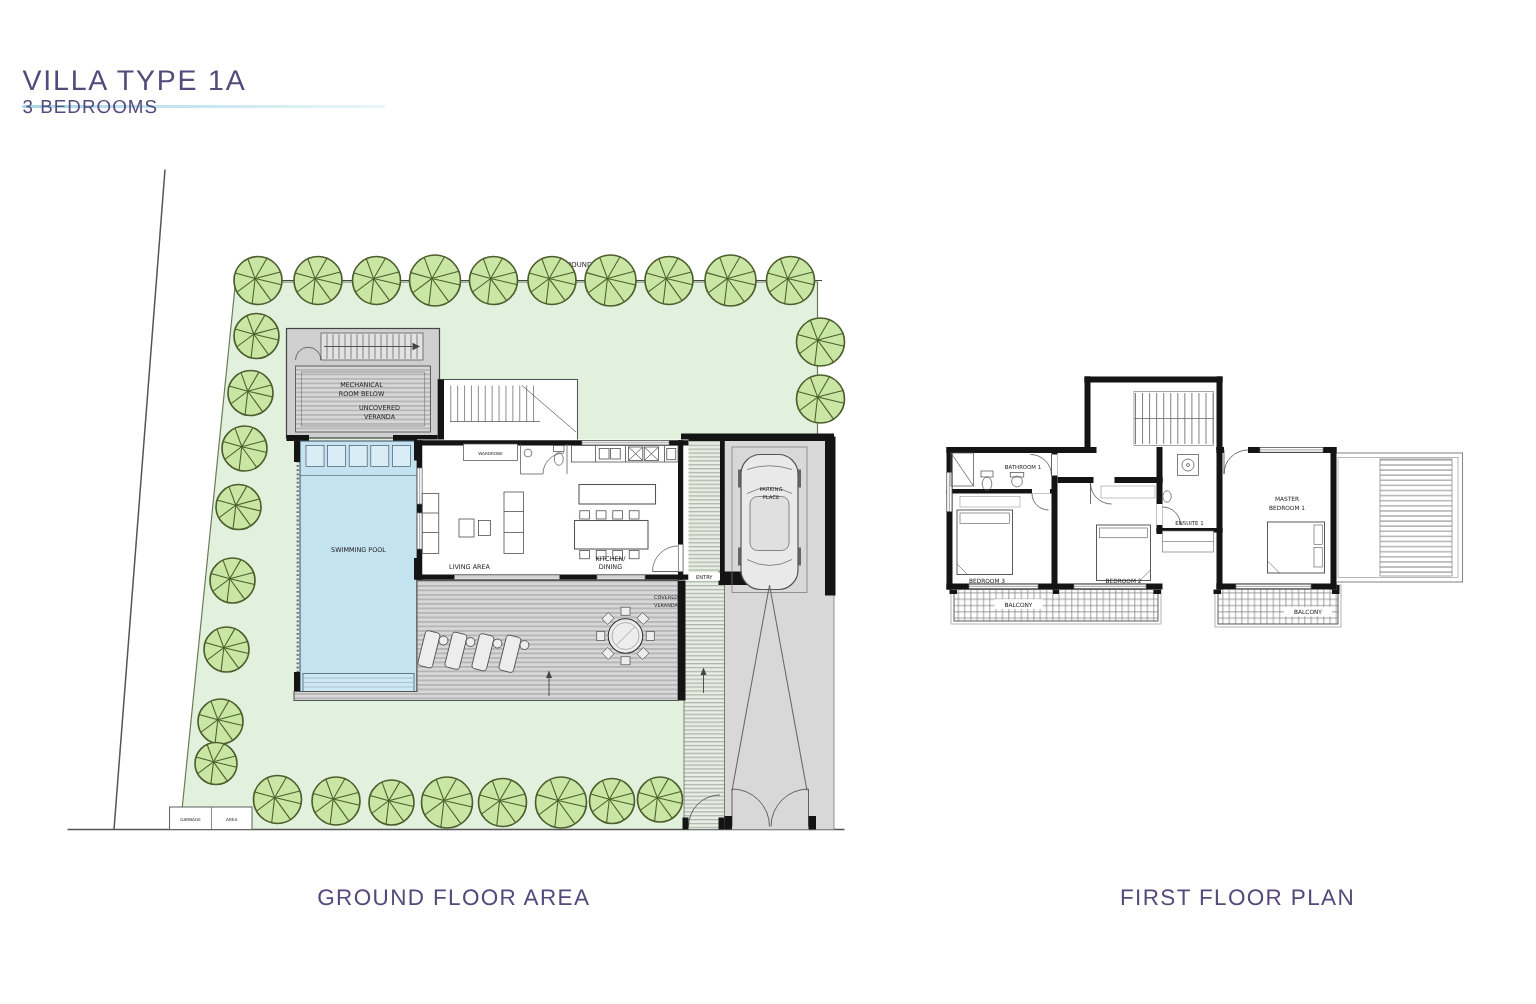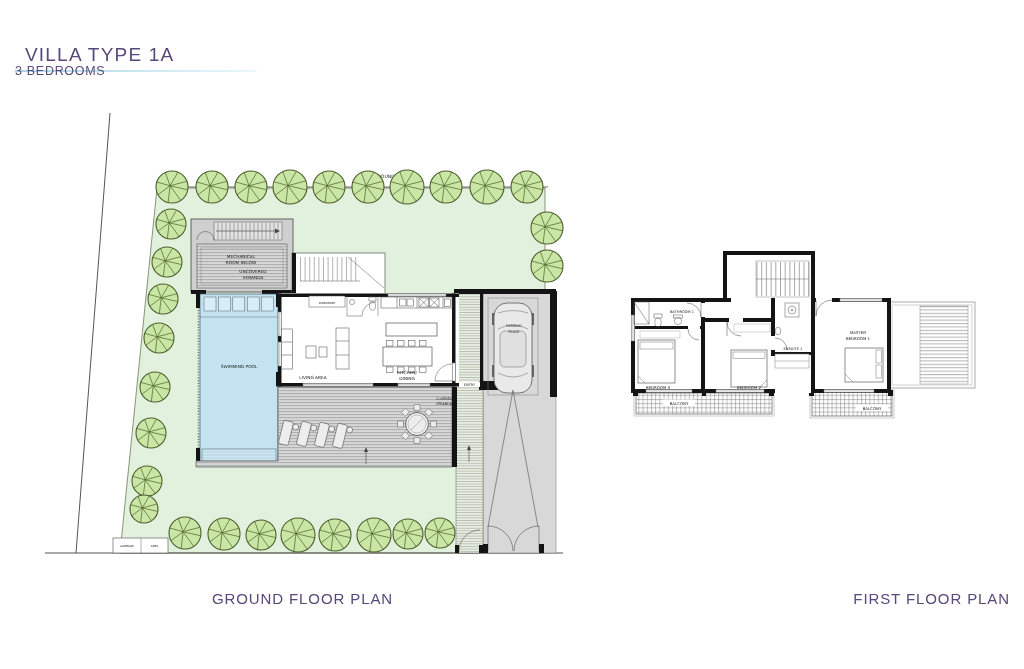--- a/index.html
+++ b/index.html
@@ -1,25 +1,25 @@
 <!DOCTYPE html>
 <html style="--accent: #56497B; --underline: #A8D6E4; --plot_green: #E2F1DD; --tree_fill: #C9E6A4; --tree_stroke: #4C5E2C; --pool_blue: #C3E3F0; --pool_steps: #D8EDF6; --deck_gray: #D7D7D7; --drive_gray: #D8D8D8; --wall_black: #141414;"><head>
 <meta charset="utf-8">
 <style>
   html,body{margin:0;padding:0;}
   body{width:1024px;height:669px;position:relative;background:#fff;overflow:hidden;
        font-family:"Liberation Sans",sans-serif;}
   .abs{position:absolute;}
-  #page-title{left:25px;top:44px;font-size:19px;letter-spacing:1.2px;color:var(--accent);}
+  #page-title{left:15px;top:44px;font-size:19px;letter-spacing:1.2px;color:var(--accent);}
   #title-underline{left:15px;top:70px;width:242px;height:2px;
        background:linear-gradient(to right,var(--underline),#eaf7fb);}
   #page-subtitle{left:15px;top:64px;font-size:12.5px;letter-spacing:.7px;color:var(--accent);}
   .caption{font-size:15px;letter-spacing:.9px;color:var(--accent);text-align:center;}
   #ground-caption{left:40px;top:590px;width:525px;}
-  #first-caption{left:640px;top:590px;width:370px;text-align:right;}
+  #first-caption{left:640px;top:590px;width:370px;}
   svg text{font-family:"DejaVu Sans",sans-serif;fill:#222;text-anchor:middle;}
   svg{display:block;}
 </style>
 </head>
 <body>
 
 <div class="abs" id="page-title">VILLA TYPE 1A</div>
 <div class="abs" id="title-underline"></div>
 <div class="abs" id="page-subtitle">3 BEDROOMS</div>
 
@@ -743,14 +743,14 @@
     <rect x="876" y="365" width="5.5" height="13" stroke-width="0.4"></rect>
     <line x1="845" y1="374" x2="853" y2="382" stroke-width="0.4"></line>
   </g>
 
   <text x="658" y="388.5" font-size="3.9">BEDROOM 3</text>
   <text x="749" y="388.5" font-size="3.9">BEDROOM 2</text>
   <text x="858" y="334" font-size="3.9">MASTER</text>
   <text x="858" y="340" font-size="3.9">BEDROOM 1</text>
 </svg>
 
-<div class="abs caption" id="ground-caption">GROUND FLOOR PLAN</div>
+<div class="abs caption" id="ground-caption">GROUND FLOOR AREA</div>
 <div class="abs caption" id="first-caption">FIRST FLOOR PLAN</div>
 
 </body></html>

